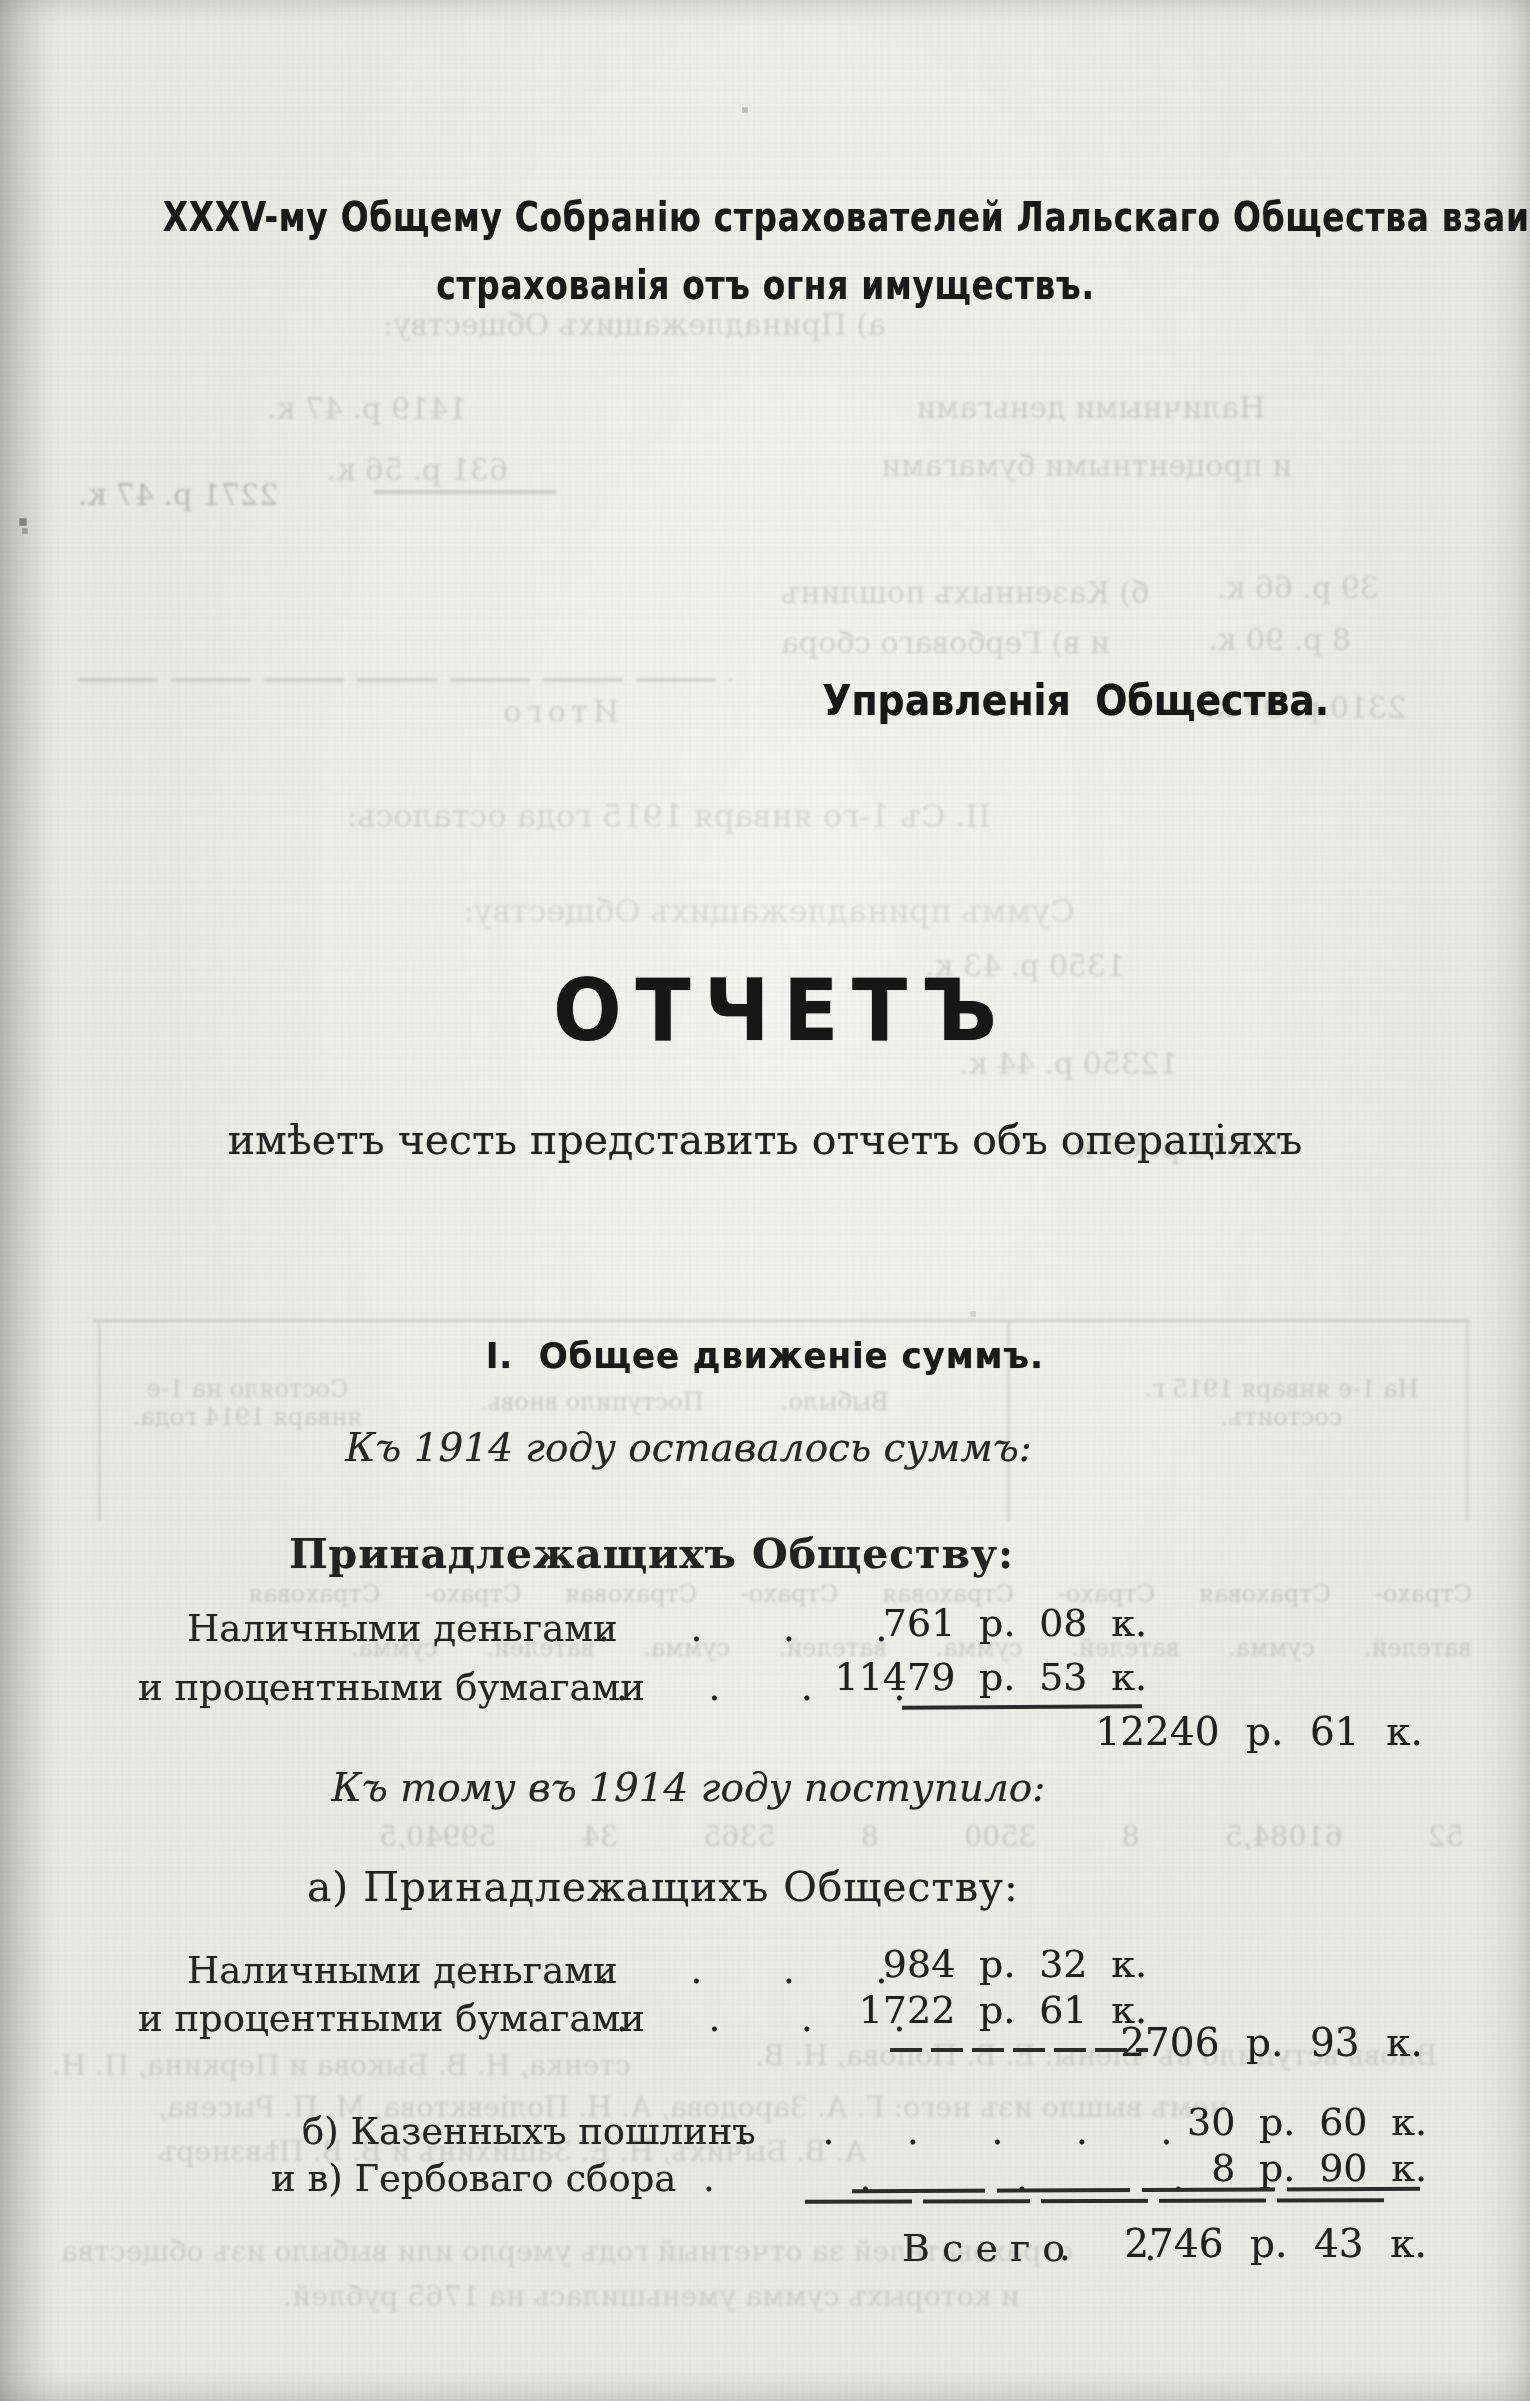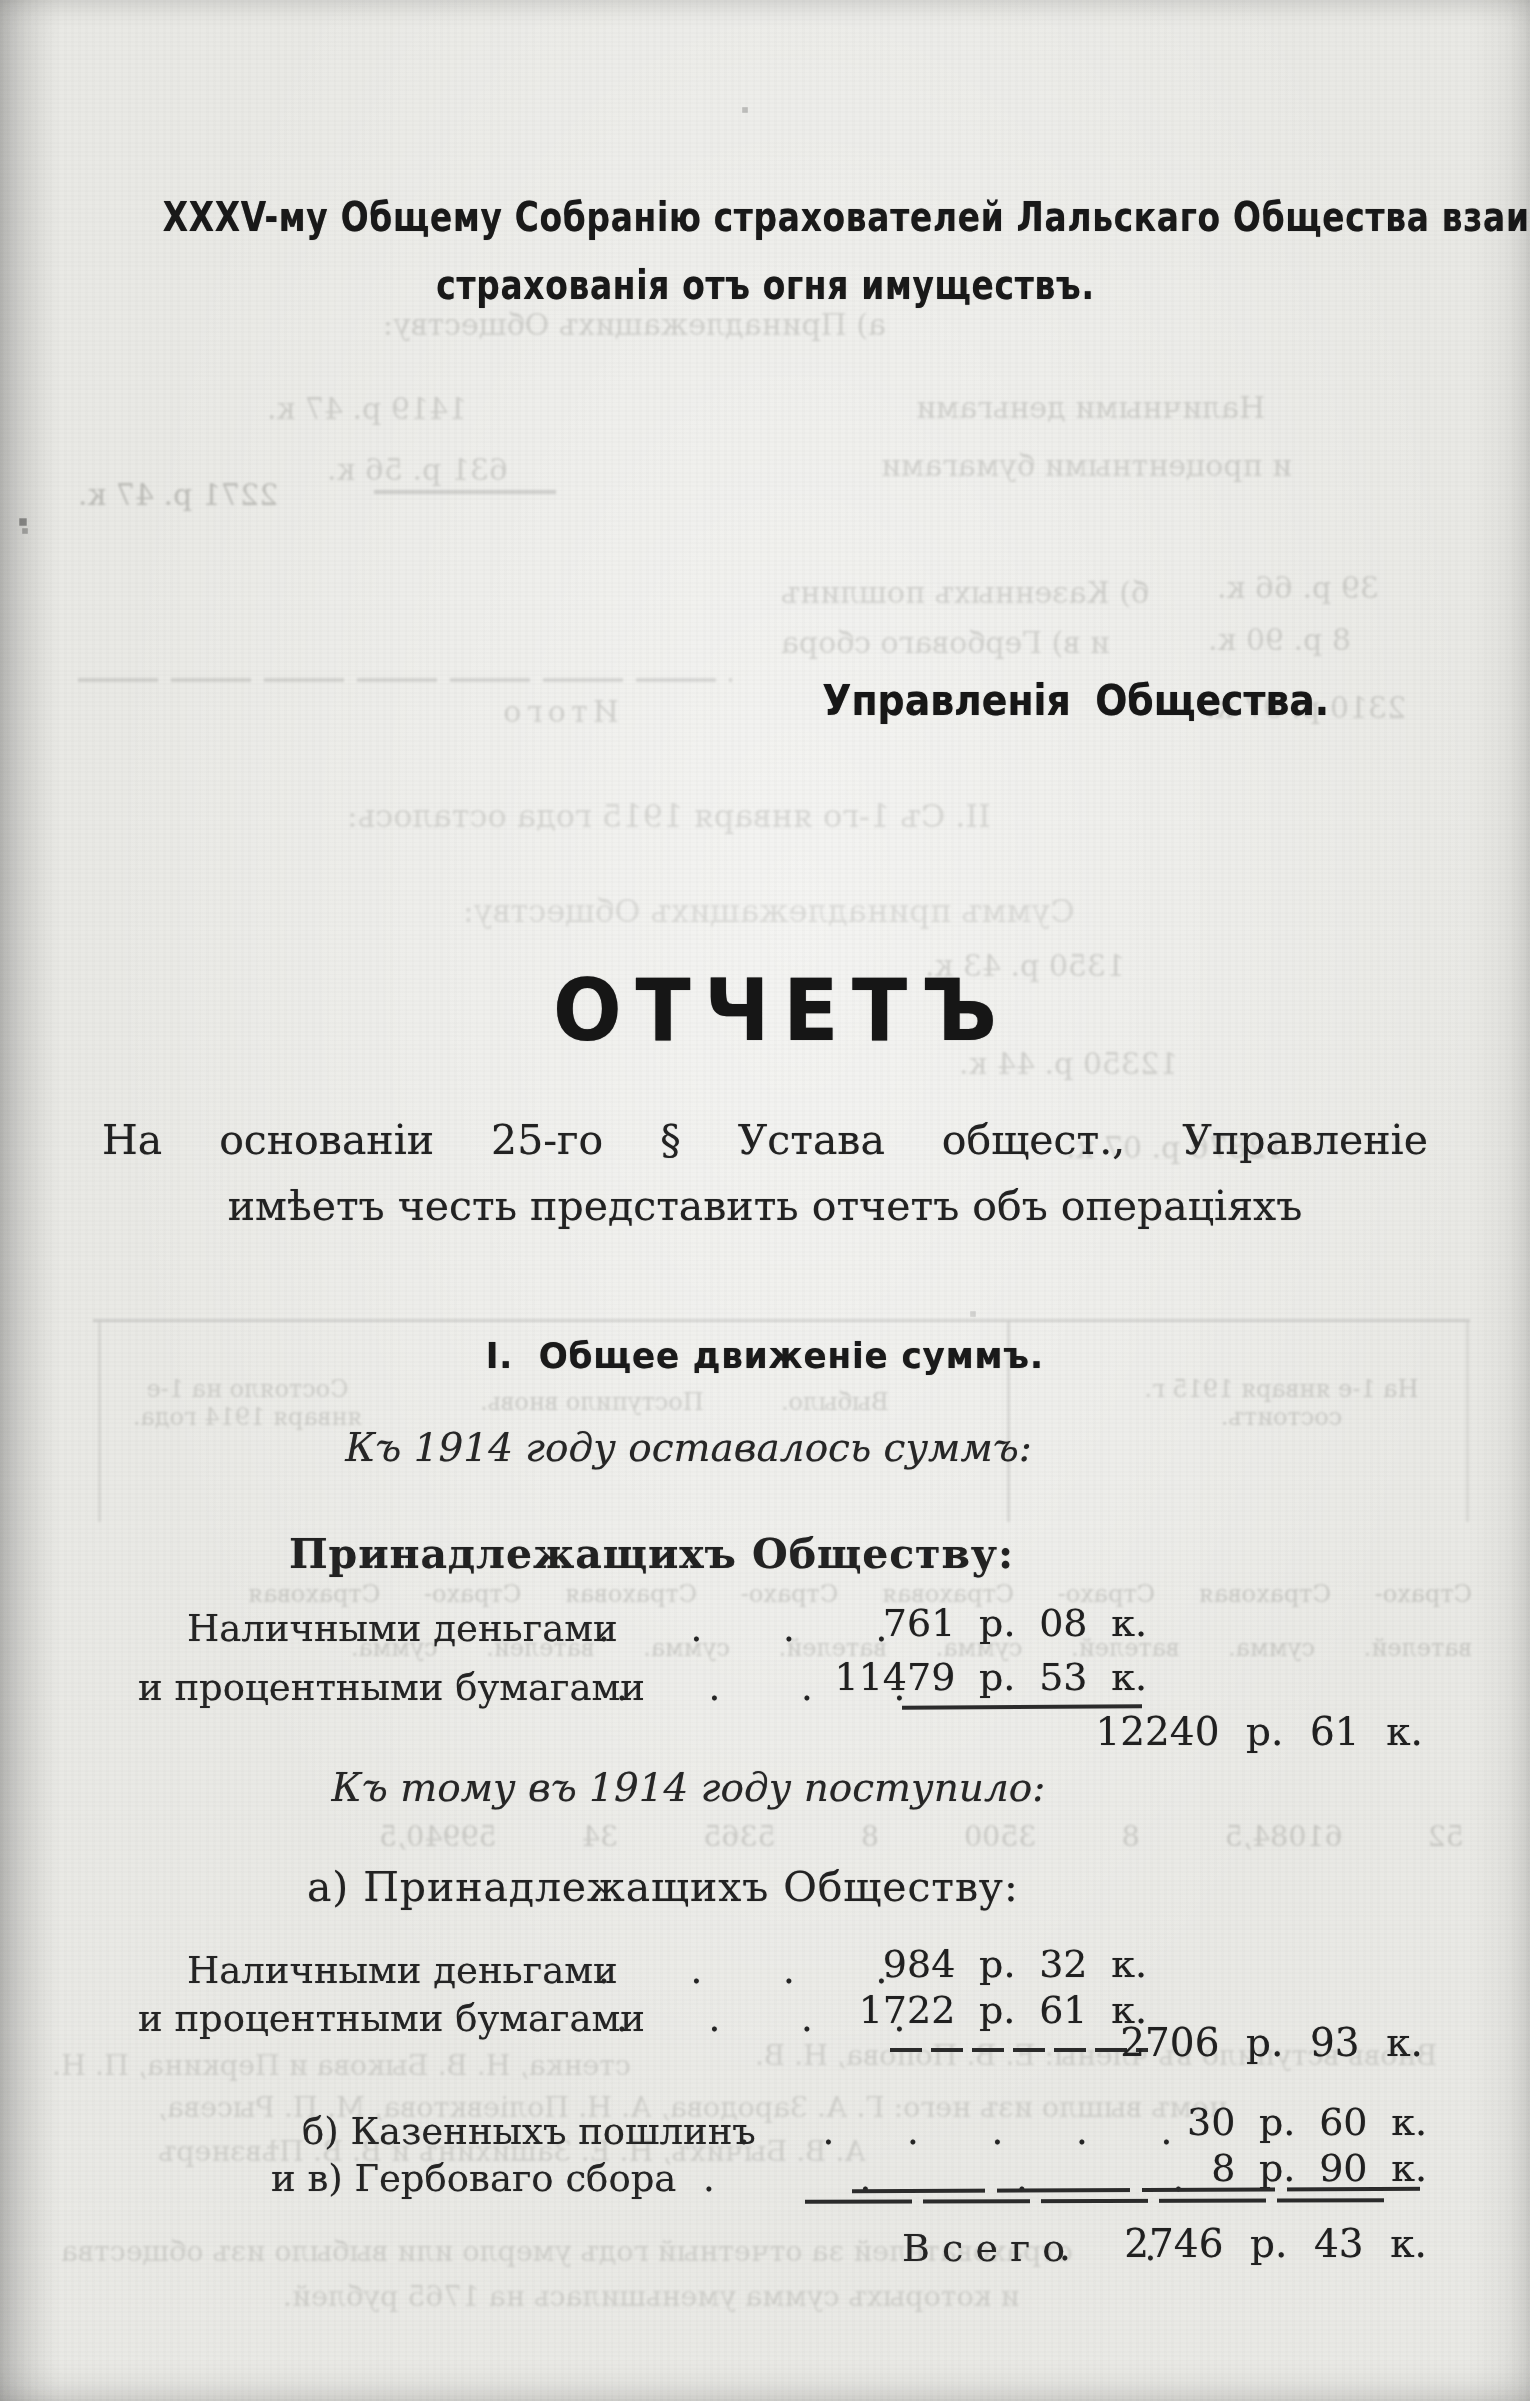--- a/index.html
+++ b/index.html
@@ -176,21 +176,20 @@
   <div class="main">
 
     <div class="abs hline h1 sans inkb"><span class="cond">XXXV-му Общему Собранію страхователей Лальскаго Общества взаимнаго</span></div>
     <div class="abs hline h2 sans inkb"><span class="cond">страхованія отъ огня имуществъ.</span></div>
 
     <div class="abs signature sans inkb"><span class="cond">Управленія Общества.</span></div>
 
     <div class="abs rtitle sans inkb"><span class="cond">ОТЧЕТЪ</span></div>
 
     <div class="abs intro ink">
-      <div>На основаніи 25-го § Устава общест., Управленіе</div>
       <div>имѣетъ честь представить отчетъ объ операціяхъ</div>
     </div>
 
     <div class="abs sechead sans inkb"><span class="cond">I.&nbsp;&nbsp;Общее движеніе суммъ.</span></div>
 
     <div class="abs cap cap1 ital ink">Къ 1914 году оставалось суммъ:</div>
 
     <div class="abs grp grp1 ink">Принадлежащихъ Обществу:</div>
 
     <div class="abs lbl r1l ink">Наличными деньгами</div>

